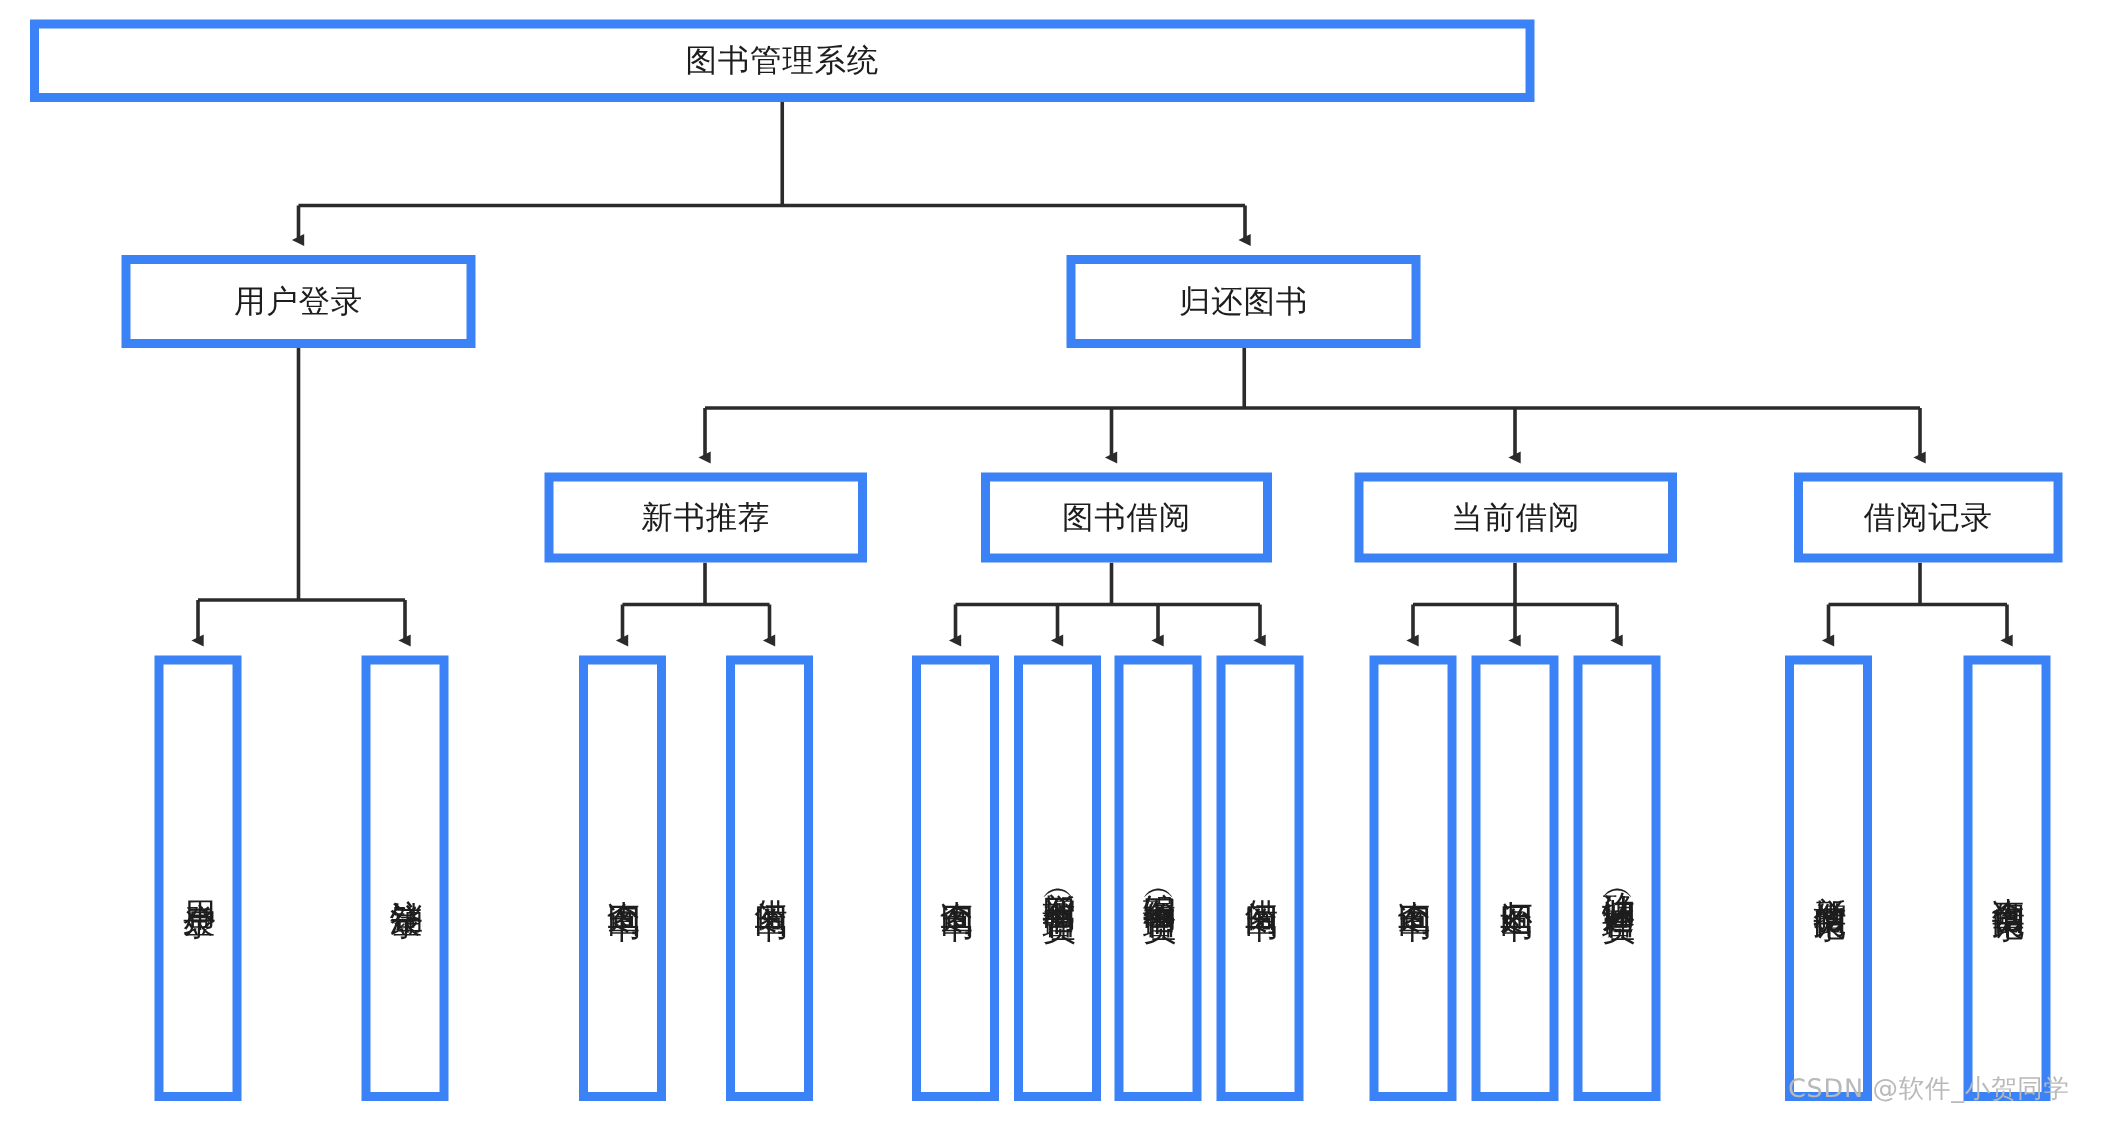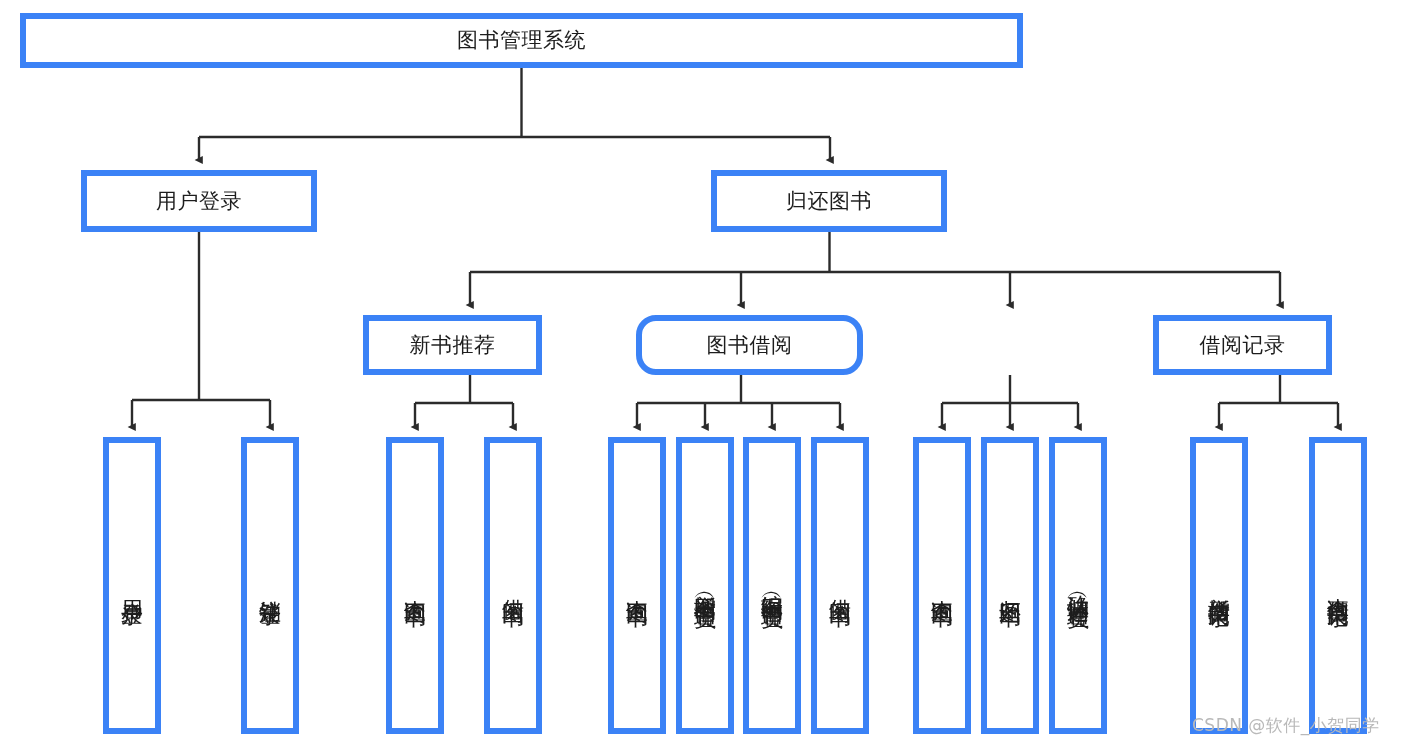--- a/index.html
+++ b/index.html
@@ -128,27 +128,30 @@
     <span class="label">图书管理系统</span>
   </div>
 
   <div class="node horiz" style="left:81px; top:170px; width:236px; height:62px;">
     <span class="label">用户登录</span>
   </div>
   <div class="node horiz" style="left:711px; top:170px; width:236px; height:62px;">
     <span class="label">归还图书</span>
   </div>
 
-  <div class="node horiz" style="left:363px; top:315px; width:179px; height:60px;">
+  <div class="node horiz" style="left:363px; top:315px; width:215px; height:60px;">
     <span class="label">新书推荐</span>
   </div>
-  <div class="node horiz" style="left:636px; top:315px; width:227px; height:60px;border-radius:20px;">
+  <div class="node horiz" style="left:654px; top:315px; width:194px; height:60px;">
     <span class="label">图书借阅</span>
   </div>
-  <div class="node horiz" style="left:1153px; top:315px; width:179px; height:60px;">
+  <div class="node horiz" style="left:903px; top:315px; width:215px; height:60px;">
+    <span class="label">当前借阅</span>
+  </div>
+  <div class="node horiz" style="left:1196px; top:315px; width:179px; height:60px;">
     <span class="label">借阅记录</span>
   </div>
 
   <div class="node vert" style="left:103px; top:437px; width:58px; height:297px;">
     <span class="label">用户登录</span>
   </div>
   <div class="node vert" style="left:241px; top:437px; width:58px; height:297px;">
     <span class="label">注销登录</span>
   </div>
 

